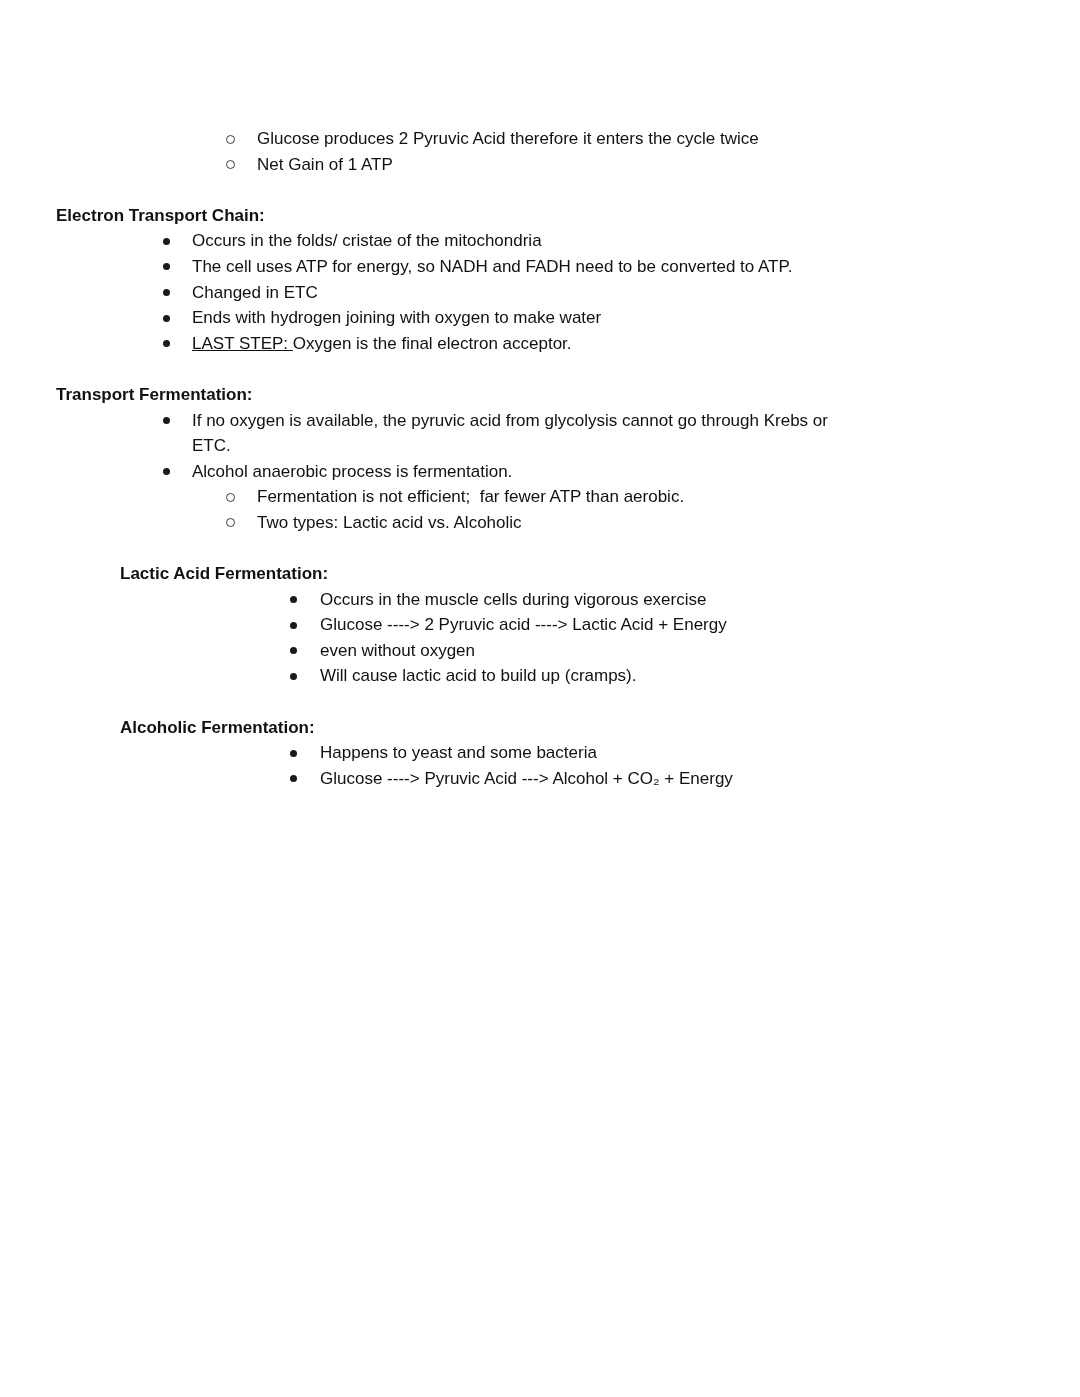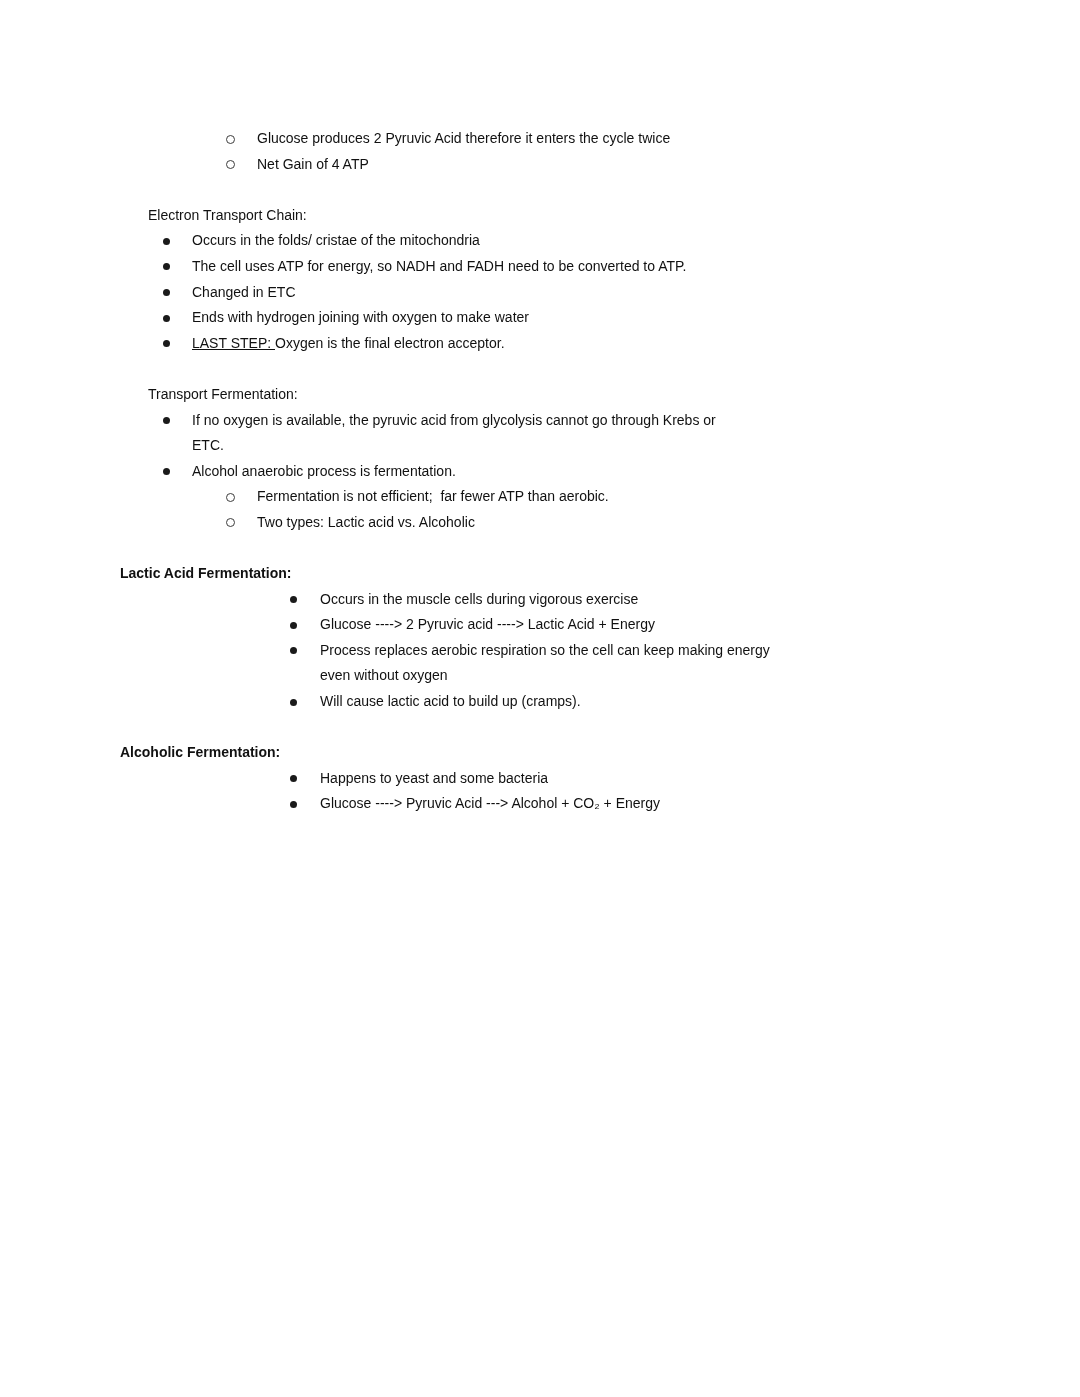--- a/index.html
+++ b/index.html
@@ -2,29 +2,29 @@
 <html><head>
 <meta charset="utf-8">
 <style>
   html, body { margin: 0; padding: 0; background: #ffffff; }
   .page {
     position: relative;
     width: 1080px;
     height: 1397px;
     background: #ffffff;
     font-family: "Liberation Sans", "DejaVu Sans", sans-serif;
-    font-size: 14px;
+    font-size: 17px;
     line-height: 25.6px;
     color: #111111;
     overflow: hidden;
   }
   .content { position: absolute; top: 126px; left: 0; right: 0; }
   .gap { height: 25.6px; }
 
-  .h0 { padding-left: 109px; font-weight: 400; margin-left: 39px; }
+  .h0 { padding-left: 56px; font-weight: 700; }
   .h1 { padding-left: 120px; font-weight: 700; }
 
   .li { position: relative; }
   .li .txt { white-space: pre-wrap; }
   .line { display: block; white-space: pre-wrap; }
 
   .li.l1 { padding-left: 192px; }
   .li.l2 { padding-left: 257px; }
   .li.l3 { padding-left: 320px; }
 
@@ -42,21 +42,21 @@
 
 <div class="page">
   <div class="content">
 
     <div class="li l2">
       <span class="bullet hollow"></span>
       <span class="txt">Glucose produces 2 Pyruvic Acid therefore it enters the cycle twice</span>
     </div>
     <div class="li l2">
       <span class="bullet hollow"></span>
-      <span class="txt">Net Gain of 4 ATP</span>
+      <span class="txt">Net Gain of 1 ATP</span>
     </div>
 
     <div class="gap"></div>
 
     <div class="h0">Electron Transport Chain:</div>
     <div class="li l1">
       <span class="bullet filled"></span>
       <span class="txt">Occurs in the folds/ cristae of the mitochondria</span>
     </div>
     <div class="li l1">
@@ -103,21 +103,20 @@
     <div class="li l3">
       <span class="bullet filled"></span>
       <span class="txt">Occurs in the muscle cells during vigorous exercise</span>
     </div>
     <div class="li l3">
       <span class="bullet filled"></span>
       <span class="txt">Glucose ----&gt; 2 Pyruvic acid ----&gt; Lactic Acid + Energy</span>
     </div>
     <div class="li l3">
       <span class="bullet filled"></span>
-      <span class="line">Process replaces aerobic respiration so the cell can keep making energy</span>
       <span class="line">even without oxygen</span>
     </div>
     <div class="li l3">
       <span class="bullet filled"></span>
       <span class="txt">Will cause lactic acid to build up (cramps).</span>
     </div>
 
     <div class="gap"></div>
 
     <div class="h1">Alcoholic Fermentation:</div>

